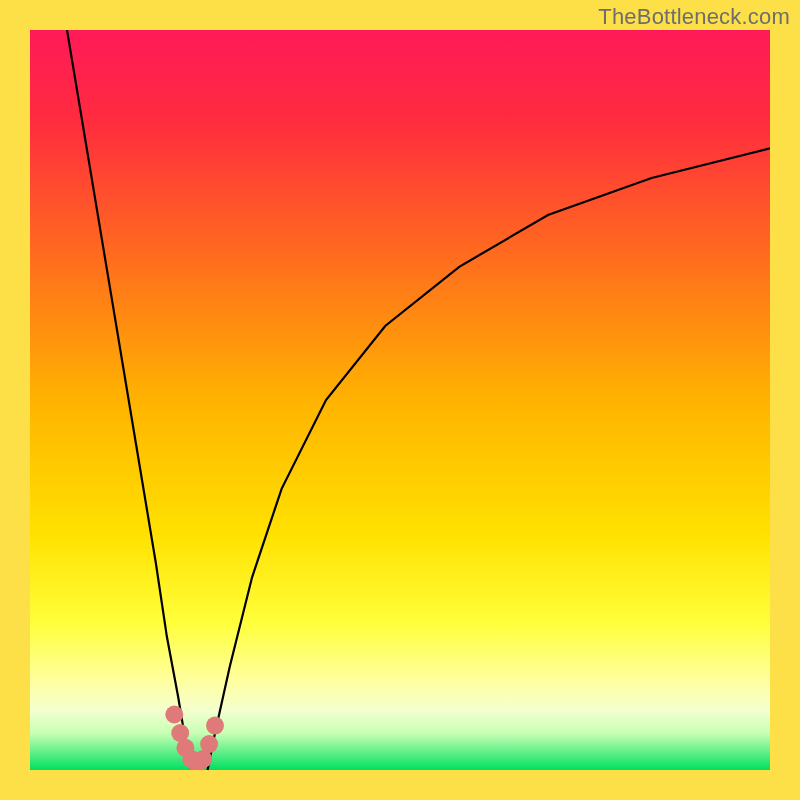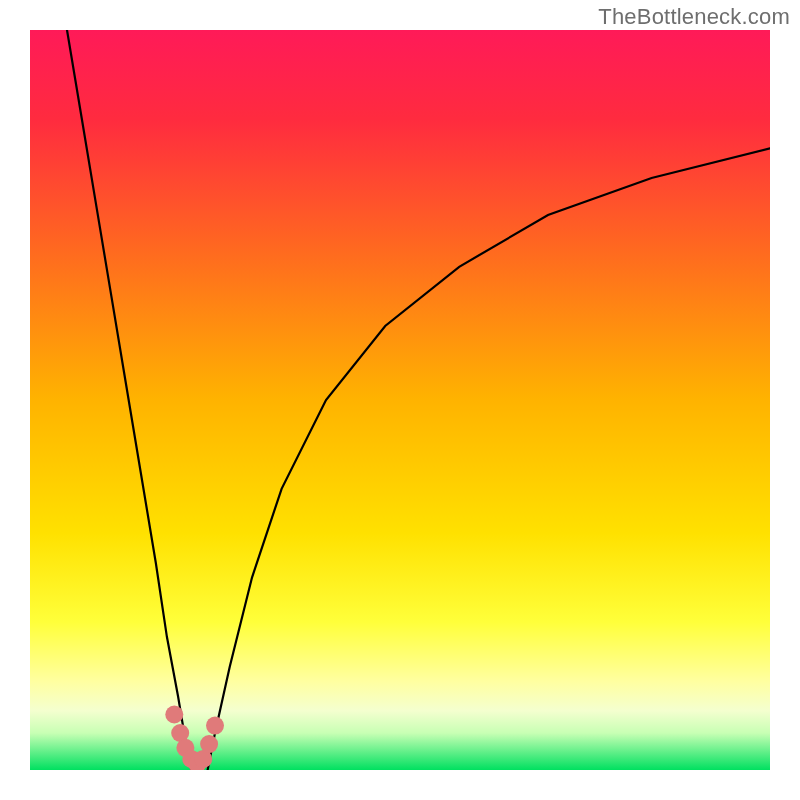--- a/index.html
+++ b/index.html
@@ -7,21 +7,21 @@
     padding: 0;
     width: 800px;
     height: 800px;
     overflow: hidden;
     background: #000;
     font-family: Arial, Helvetica, sans-serif;
   }
   .frame {
     position: absolute;
     inset: 0;
-    background: #ffffff;
+    background: #fde047;
     text-align: right;
   }
   .plot {
     position: absolute;
     left: 30px;
     top: 30px;
     width: 740px;
     height: 740px;
   }
   .watermark {

